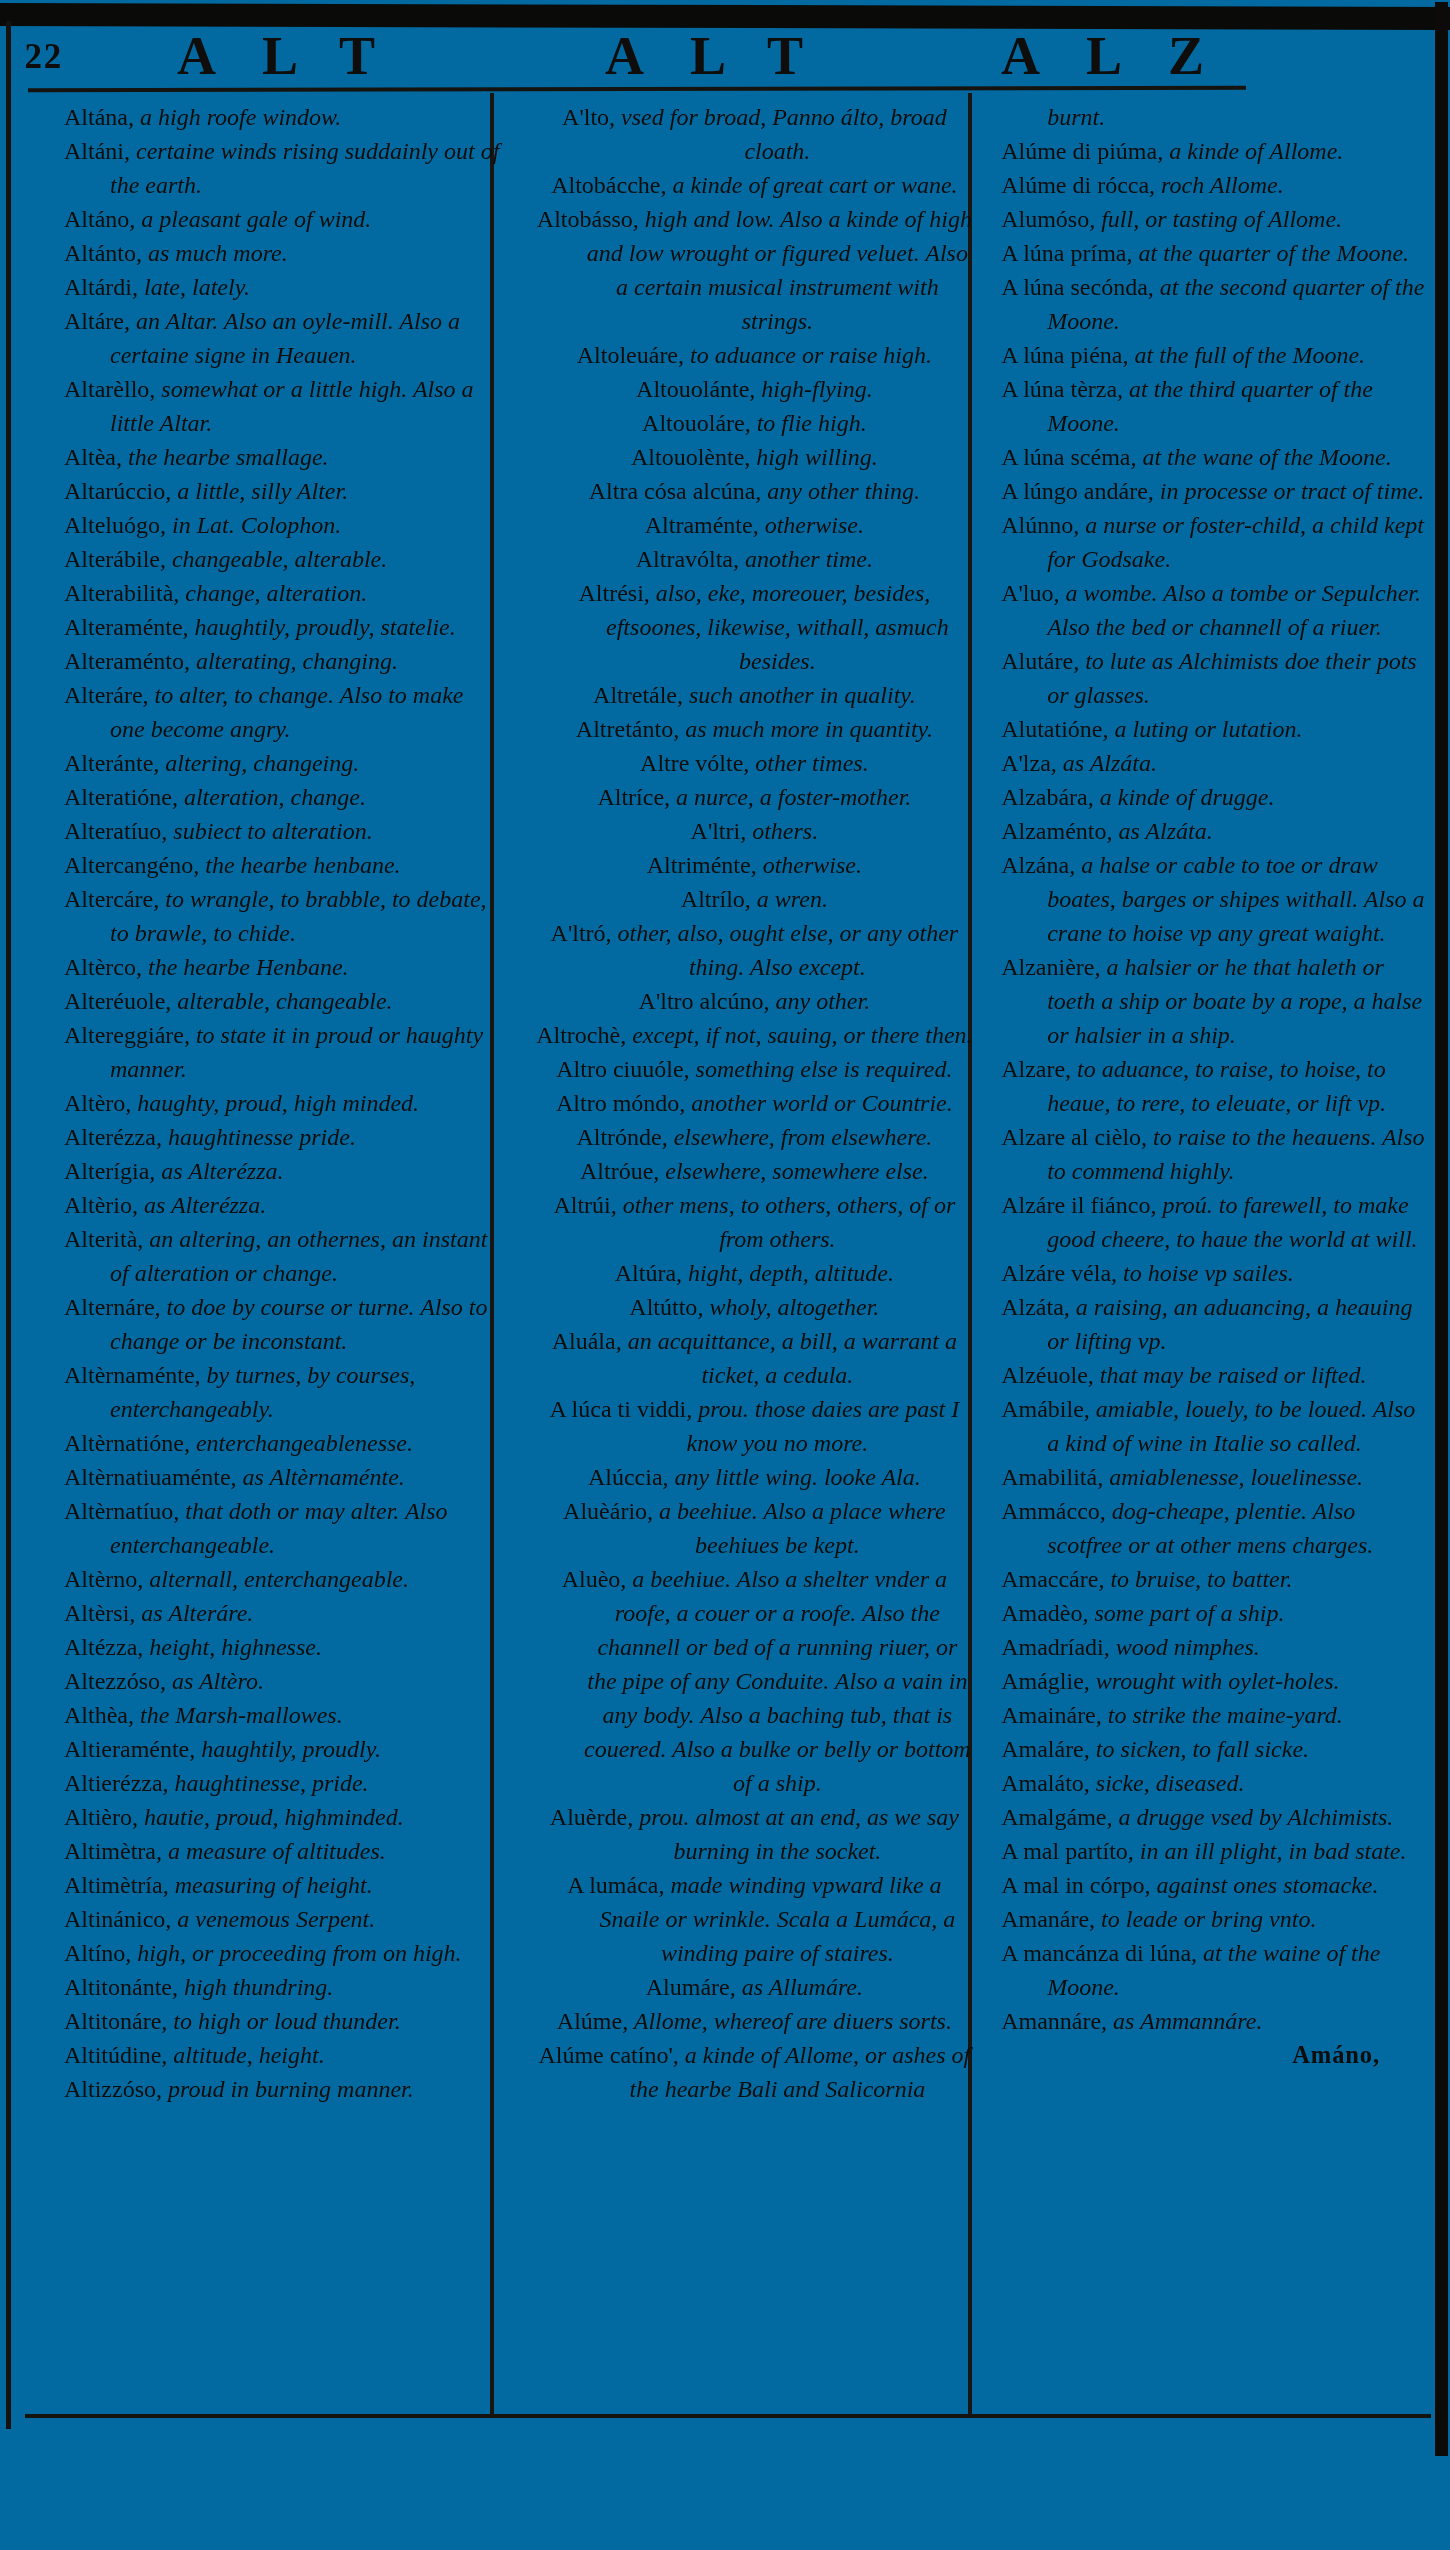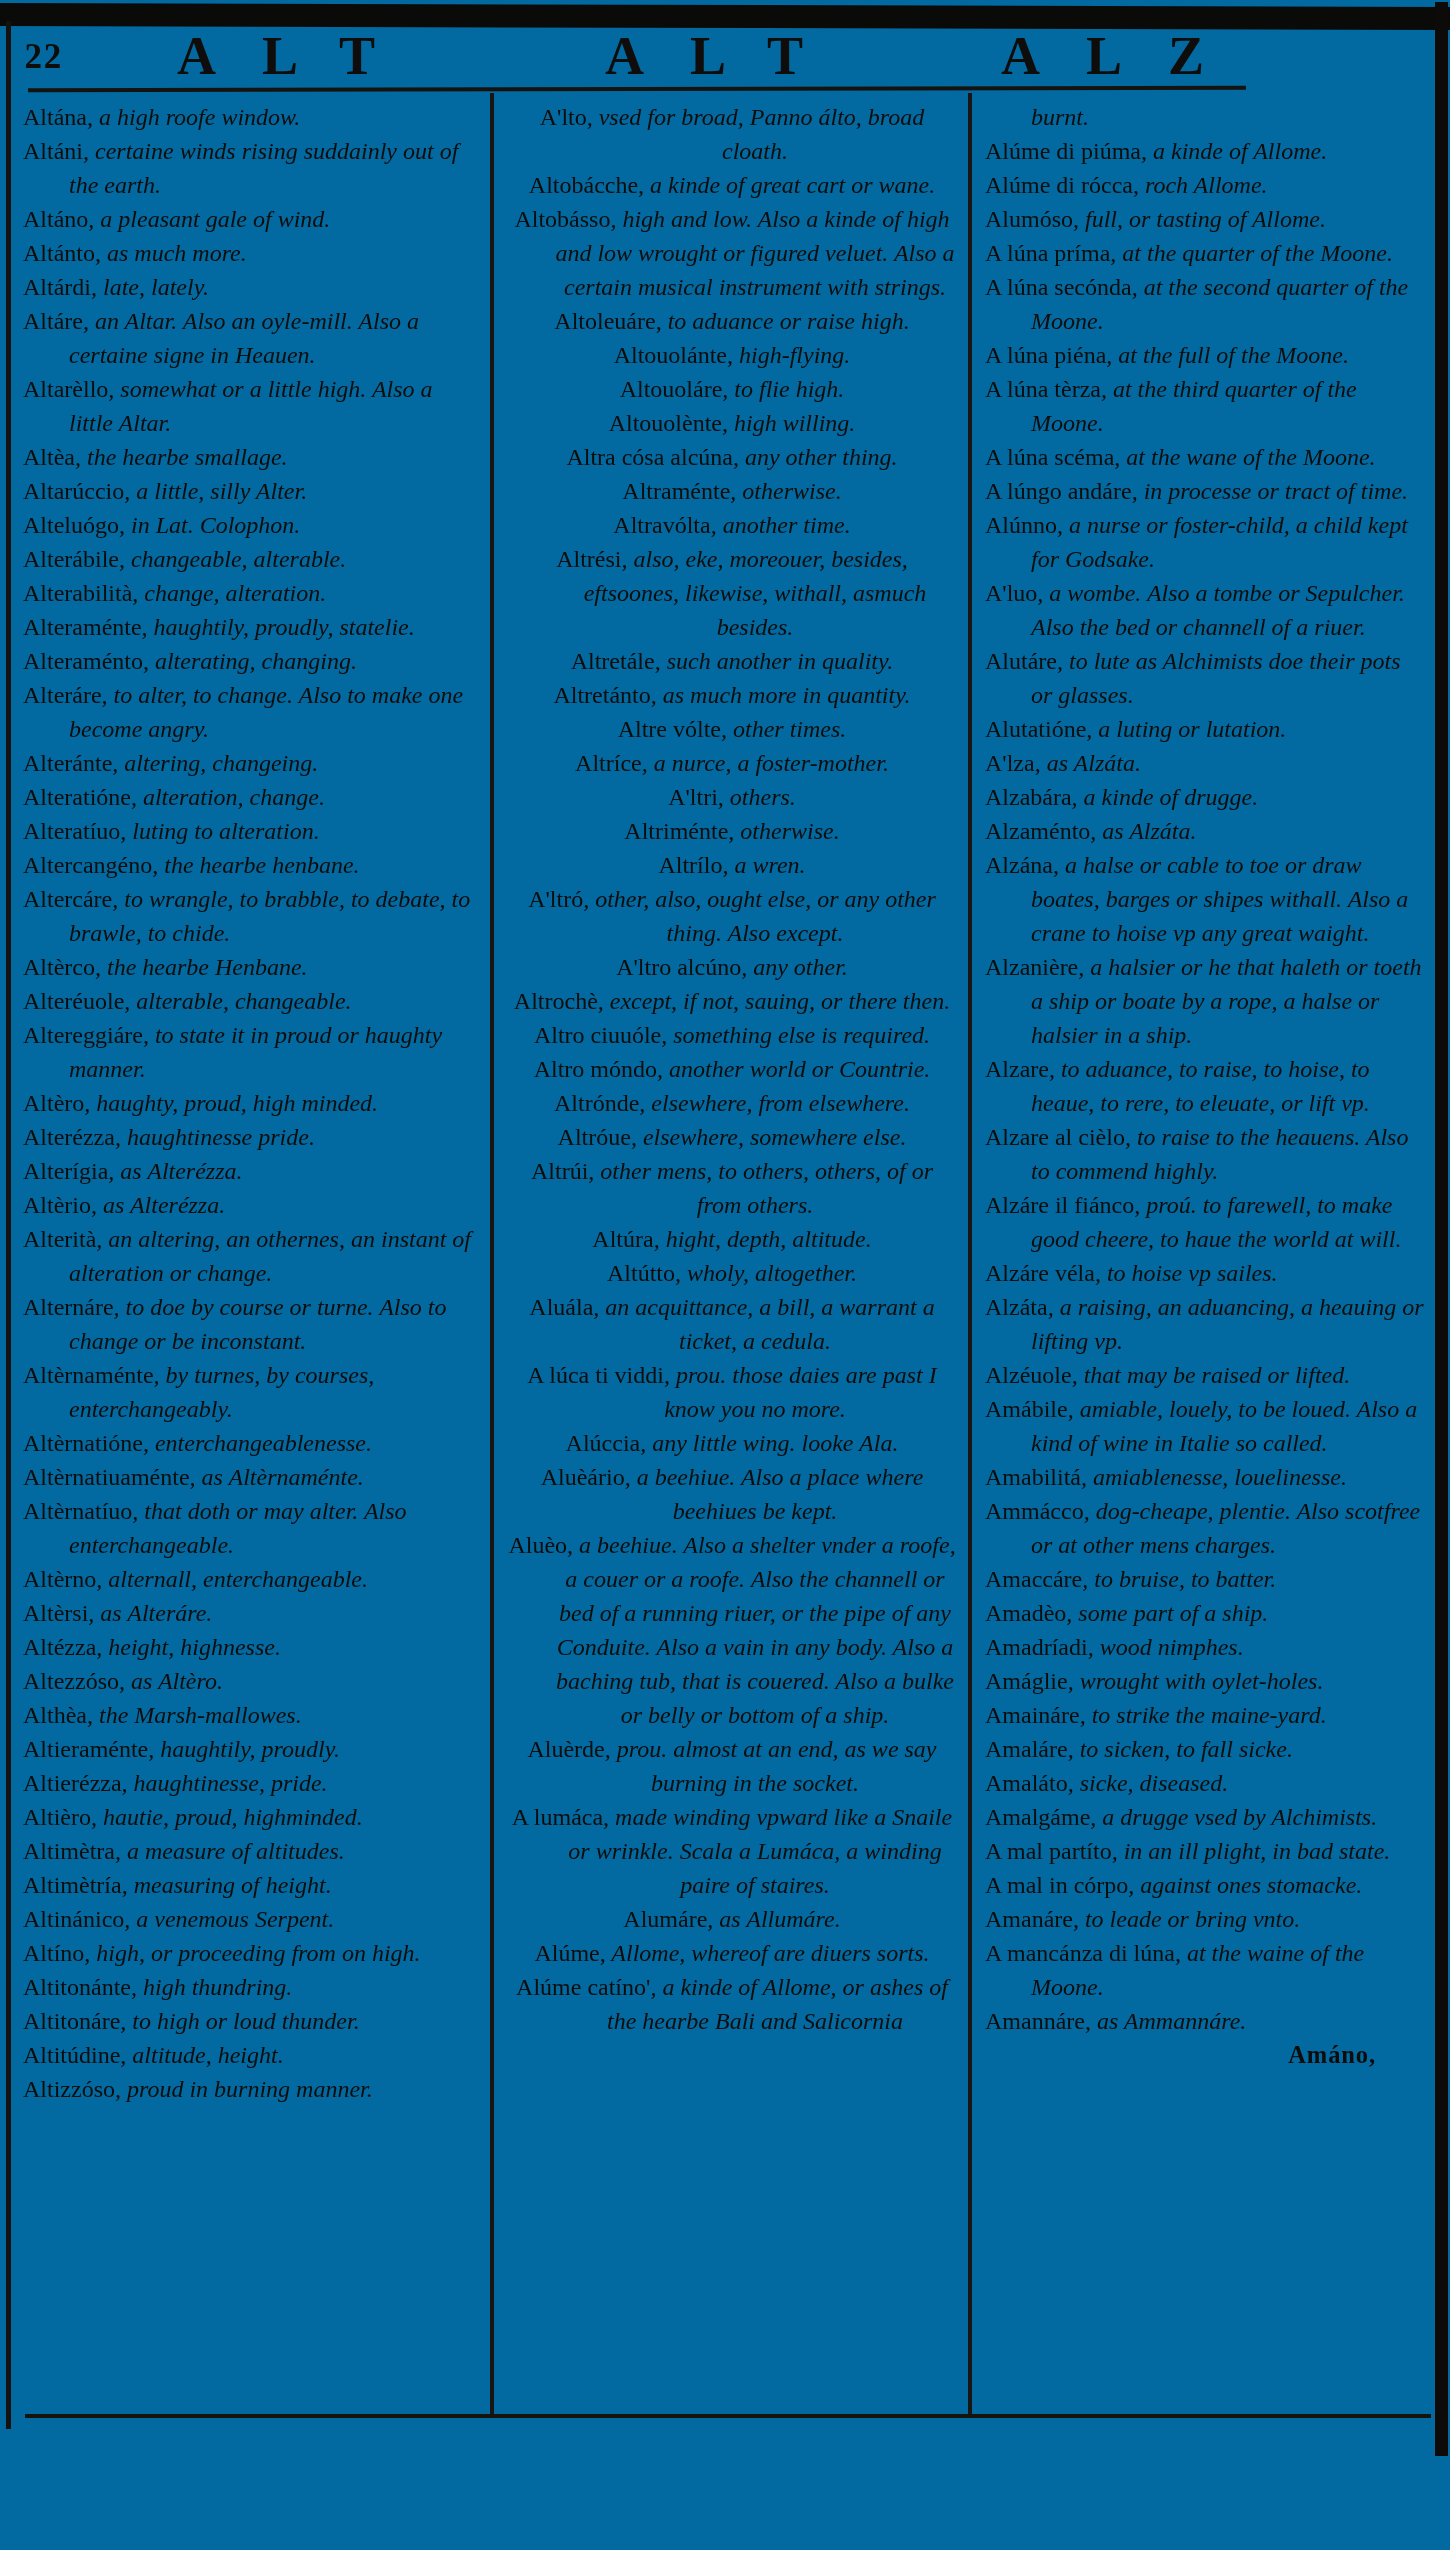--- a/index.html
+++ b/index.html
@@ -24,21 +24,21 @@
   
   .page-number{position:absolute;top:37px;left:24.5px;font-size:35px;font-weight:bold;letter-spacing:1.8px;}
   .header-section{position:absolute;top:24.5px;font-size:54px;font-weight:bold;letter-spacing:46px;white-space:nowrap;}
   .header-section.h1{left:177px;}
   .header-section.h2{left:605px;}
   .header-section.h3{left:1001px;}
 
   
   .columns{position:absolute;top:100px;left:23px;width:1406px;display:flex;}
   .col{font-size:24px;line-height:34px;}
-  .col.c1{width:449px;}
+  .col.c1{width:449px;margin-left:41px;}
   .spacer1{width:35px;flex:none;}
   .col.c2{width:450px;text-align:center;}
   .spacer2{width:28px;flex:none;}
   .col.c3{width:440px;}
 
   .entry{padding-left:46px;text-indent:-46px;}
   .entry.cont{padding-left:46px;text-indent:0;}
   .hw{font-style:normal;}
   .def{font-style:italic;}
   .catchword{text-align:right;padding-right:49px;font-size:24.5px;font-weight:bold;letter-spacing:0.9px;}
@@ -72,21 +72,21 @@
         <div class="entry"><span class="hw">Altèa</span><span class="def">, the hearbe smallage.</span></div>
         <div class="entry"><span class="hw">Altarúccio</span><span class="def">, a little, silly Alter.</span></div>
         <div class="entry"><span class="hw">Alteluógo</span><span class="def">, in Lat. Colophon.</span></div>
         <div class="entry"><span class="hw">Alterábile</span><span class="def">, changeable, alterable.</span></div>
         <div class="entry"><span class="hw">Alterabilità</span><span class="def">, change, alteration.</span></div>
         <div class="entry"><span class="hw">Alteraménte</span><span class="def">, haughtily, proudly, statelie.</span></div>
         <div class="entry"><span class="hw">Alteraménto</span><span class="def">, alterating, changing.</span></div>
         <div class="entry"><span class="hw">Alteráre</span><span class="def">, to alter, to change. Also to make one become angry.</span></div>
         <div class="entry"><span class="hw">Alteránte</span><span class="def">, altering, changeing.</span></div>
         <div class="entry"><span class="hw">Alteratióne</span><span class="def">, alteration, change.</span></div>
-        <div class="entry"><span class="hw">Alteratíuo</span><span class="def">, luting to alteration.</span></div>
+        <div class="entry"><span class="hw">Alteratíuo</span><span class="def">, subiect to alteration.</span></div>
         <div class="entry"><span class="hw">Altercangéno</span><span class="def">, the hearbe henbane.</span></div>
         <div class="entry"><span class="hw">Altercáre</span><span class="def">, to wrangle, to brabble, to debate, to brawle, to chide.</span></div>
         <div class="entry"><span class="hw">Altèrco</span><span class="def">, the hearbe Henbane.</span></div>
         <div class="entry"><span class="hw">Alteréuole</span><span class="def">, alterable, changeable.</span></div>
         <div class="entry"><span class="hw">Altereggiáre</span><span class="def">, to state it in proud or haughty manner.</span></div>
         <div class="entry"><span class="hw">Altèro</span><span class="def">, haughty, proud, high minded.</span></div>
         <div class="entry"><span class="hw">Alterézza</span><span class="def">, haughtinesse pride.</span></div>
         <div class="entry"><span class="hw">Alterígia</span><span class="def">, as Alterézza.</span></div>
         <div class="entry"><span class="hw">Altèrio</span><span class="def">, as Alterézza.</span></div>
         <div class="entry"><span class="hw">Alterità</span><span class="def">, an altering, an othernes, an instant of alteration or change.</span></div>

